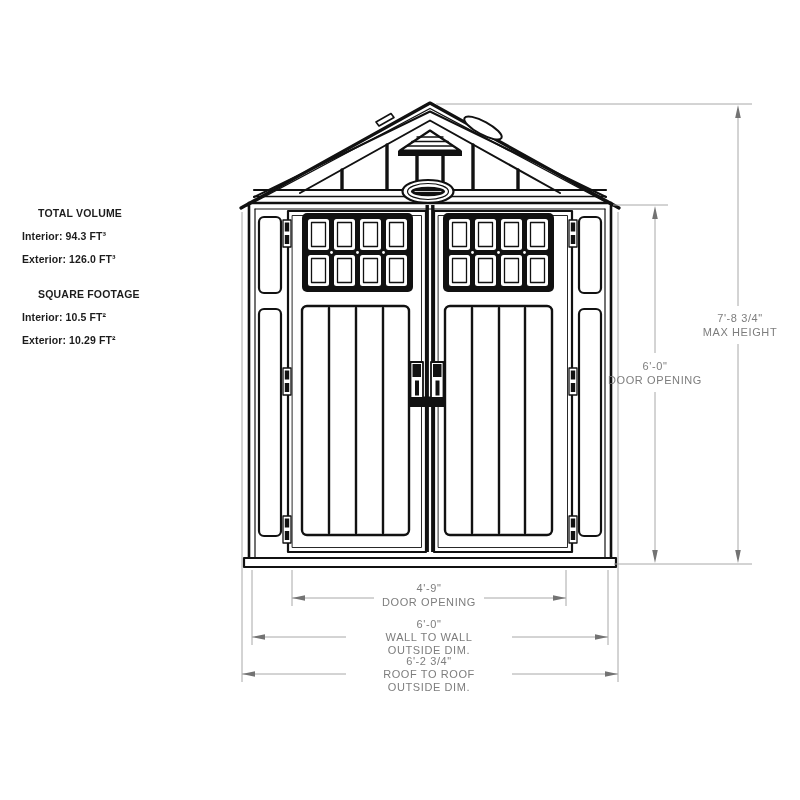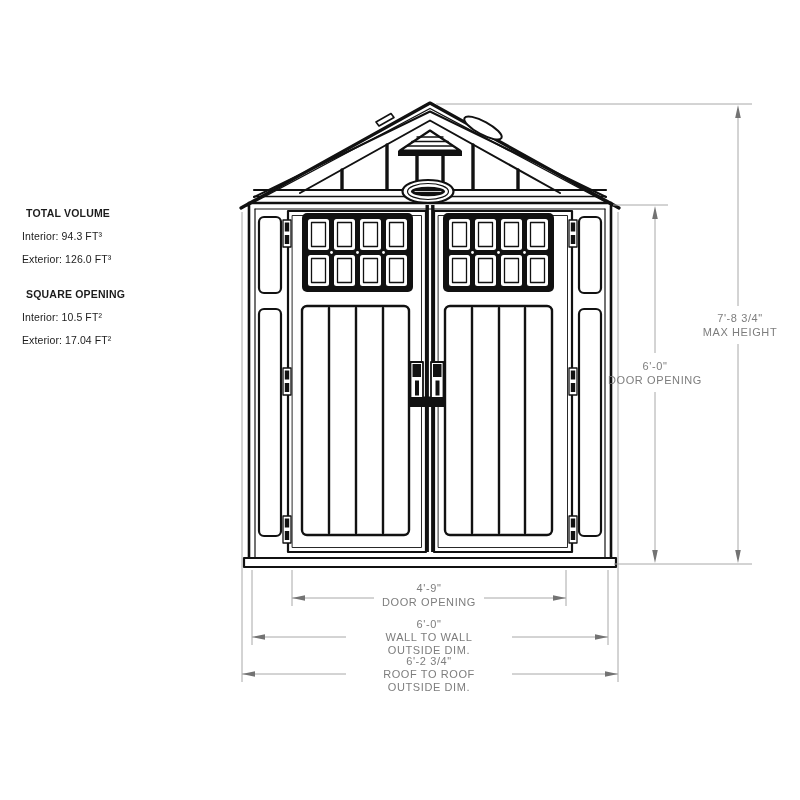--- a/index.html
+++ b/index.html
@@ -4,45 +4,45 @@
 <style>
   html,body{margin:0;padding:0;background:#ffffff;}
   .stage{
     position:relative;width:800px;height:800px;background:#ffffff;
     font-family:"Liberation Sans", sans-serif;overflow:hidden;
   }
   .info-panel{
     position:absolute;left:22px;top:207px;color:#1c1c1c;
   }
   .info-panel .heading{
-    font-size:10.5px;font-weight:bold;letter-spacing:0.2px;margin:0 0 11px 4px;
+    font-size:10.5px;font-weight:bold;letter-spacing:0.2px;margin:0 0 11px 16px;
   }
   .info-panel .line{
-    font-size:10.5px;font-weight:normal;letter-spacing:0.1px;margin:0 0 11px 0;
+    font-size:10.5px;font-weight:bold;letter-spacing:0.1px;margin:0 0 11px 0;
   }
   .info-panel .gap{height:12px;}
   svg{position:absolute;left:0;top:0;}
   svg text{
     font-family:"Liberation Sans", sans-serif;
     font-size:11px;fill:#7d7d7d;letter-spacing:0.6px;
   }
 </style>
 </head>
 <body>
 
 <div class="stage">
 
   <div class="info-panel">
     <div class="heading">TOTAL VOLUME</div>
     <div class="line">Interior: 94.3 FT³</div>
     <div class="line">Exterior: 126.0 FT³</div>
     <div class="gap"></div>
-    <div class="heading">SQUARE OPENING</div>
+    <div class="heading">SQUARE FOOTAGE</div>
     <div class="line">Interior: 10.5 FT²</div>
-    <div class="line">Exterior: 17.04 FT²</div>
+    <div class="line">Exterior: 10.29 FT²</div>
   </div>
 
   <svg width="800" height="800" viewBox="0 0 800 800">
 
     <g stroke="#111111" fill="none" stroke-linecap="round" stroke-linejoin="round">
 
       <g>
         <path d="M241,208 L430,103 L619,208" stroke-width="3.2"></path>
         <path d="M247,206 L430,108.5 L613,206" stroke-width="1.4"></path>
         <path d="M254,197 L430,111.5 L606,197" stroke-width="2"></path>

